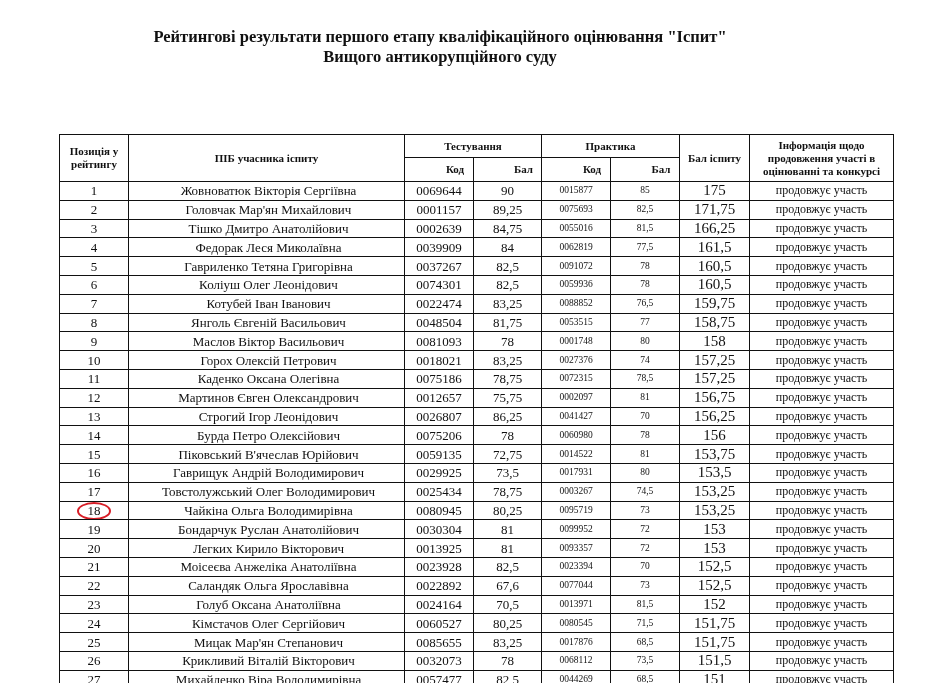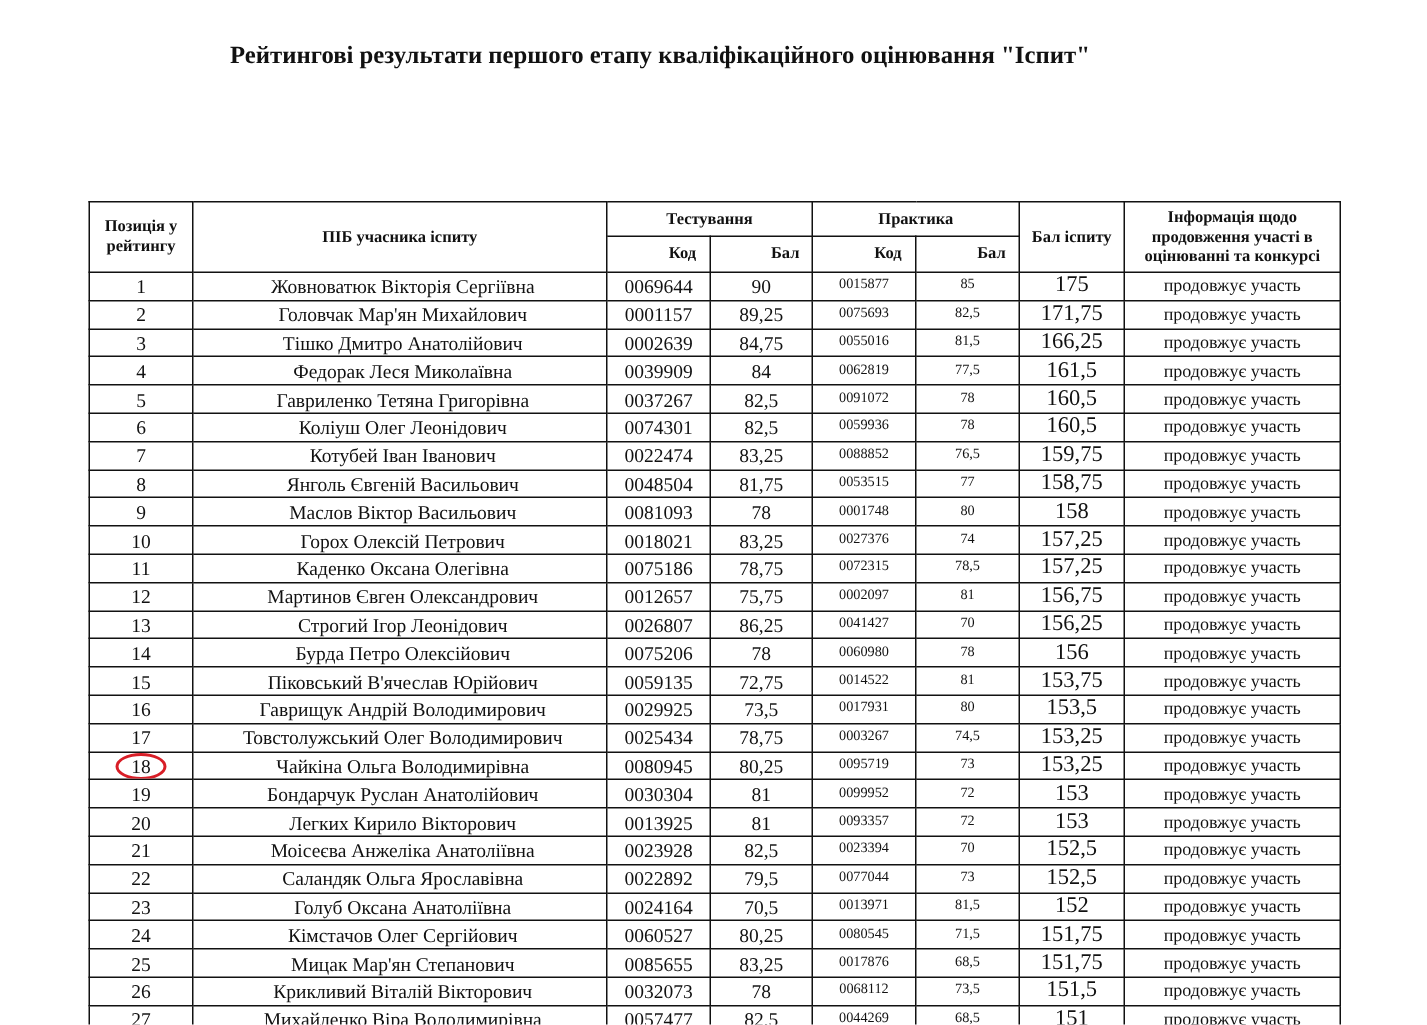--- a/index.html
+++ b/index.html
@@ -74,20 +74,21 @@
       border-radius: 50%;
       pointer-events: none;
     }
     th.wrap { white-space: normal !important; }
   </style>
 </head>
 <body>
 
 <div class="title">
   <div>Рейтингові результати першого етапу кваліфікаційного оцінювання "Іспит"</div>
+  <div>Вищого антикорупційного суду</div>
 </div>
 
 <table class="rating">
   <colgroup>
     <col style="width:69px">
     <col style="width:276px">
     <col style="width:69px">
     <col style="width:68px">
     <col style="width:69px">
     <col style="width:69px">
@@ -339,21 +340,21 @@
     <td class="small">0023394</td>
     <td class="small">70</td>
     <td class="total">152,5</td>
     <td class="info">продовжує участь</td>
   </tr>
 
   <tr>
     <td class="pos"><span>22</span></td>
     <td class="name">Саландяк Ольга Ярославівна</td>
     <td>0022892</td>
-    <td>79,5</td>
+    <td>67,6</td>
     <td class="small">0077044</td>
     <td class="small">73</td>
     <td class="total">152,5</td>
     <td class="info">продовжує участь</td>
   </tr>
 
   <tr>
     <td class="pos"><span>23</span></td>
     <td class="name">Голуб Оксана Анатоліївна</td>
     <td>0024164</td>

